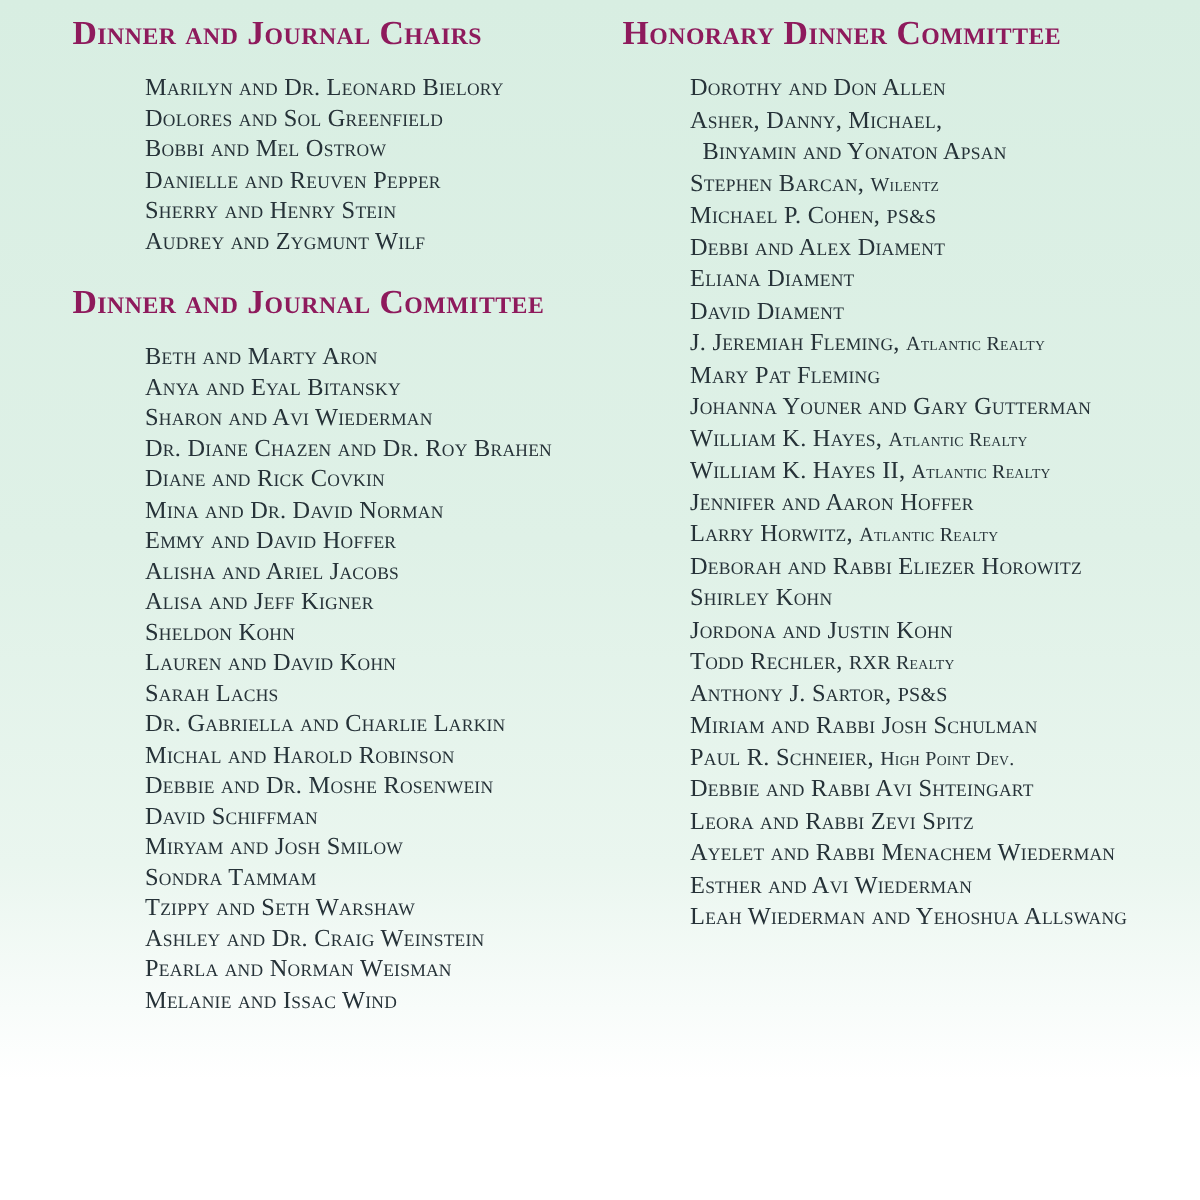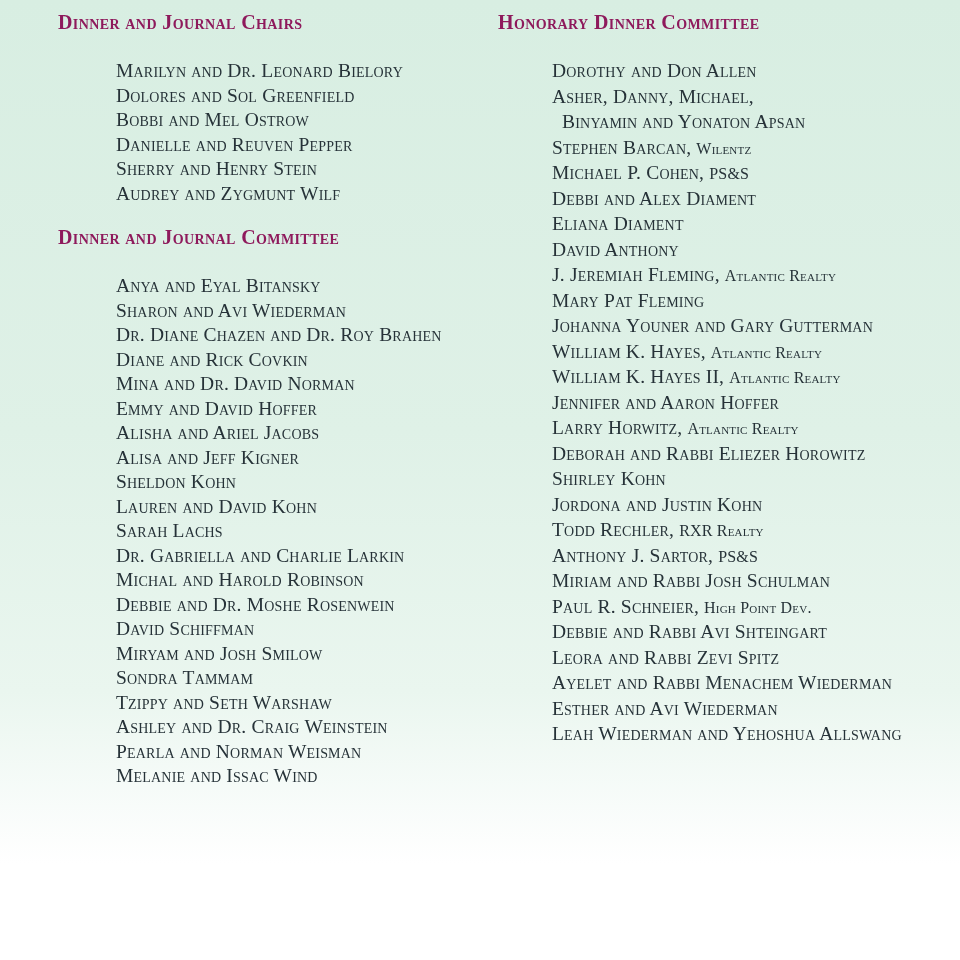--- a/index.html
+++ b/index.html
@@ -29,21 +29,21 @@
   }
   #col-right {
     left: 498px;
     width: 440px;
   }
   .section-title {
     color: #8e1a5c;
     font-family: "Liberation Serif", serif;
     font-variant: small-caps;
     font-weight: bold;
-    font-size: 20px;
+    font-size: 27px;
     letter-spacing: 0.4px;
     white-space: nowrap;
   }
   .name-list {
     list-style: none;
     margin: 16px;
     padding: 0;
   }
   .name-list li {
     color: #263238;
@@ -87,20 +87,21 @@
       <li>Dolores and Sol Greenfield</li>
       <li>Bobbi and Mel Ostrow</li>
       <li>Danielle and Reuven Pepper</li>
       <li>Sherry and Henry Stein</li>
       <li>Audrey and Zygmunt Wilf</li>
     </ul>
 
     <div class="section-title" id="committee-title">Dinner and Journal Committee</div>
 
     <ul class="name-list" id="committee-list">
+      <li>Beth and Marty Aron</li>
       <li>Anya and Eyal Bitansky</li>
       <li>Sharon and Avi Wiederman</li>
       <li>Dr. Diane Chazen and Dr. Roy Brahen</li>
       <li>Diane and Rick Covkin</li>
       <li>Mina and Dr. David Norman</li>
       <li>Emmy and David Hoffer</li>
       <li>Alisha and Ariel Jacobs</li>
       <li>Alisa and Jeff Kigner</li>
       <li>Sheldon Kohn</li>
       <li>Lauren and David Kohn</li>
@@ -124,21 +125,21 @@
     <div class="section-title" id="honorary-title">Honorary Dinner Committee</div>
 
     <ul class="name-list" id="honorary-list">
       <li><span>Dorothy and Don Allen</span> <span class="affil"></span></li>
       <li><span>Asher, Danny, Michael,</span> <span class="affil"></span></li>
       <li class="indent-more"><span>Binyamin and Yonaton Apsan</span> <span class="affil"></span></li>
       <li><span>Stephen Barcan,</span> <span class="affil">Wilentz</span></li>
       <li><span>Michael P. Cohen,</span> <span class="affil">PS&amp;S</span></li>
       <li><span>Debbi and Alex Diament</span> <span class="affil"></span></li>
       <li><span>Eliana Diament</span> <span class="affil"></span></li>
-      <li><span>David Anthony</span> <span class="affil"></span></li>
+      <li><span>David Diament</span> <span class="affil"></span></li>
       <li><span>J. Jeremiah Fleming,</span> <span class="affil">Atlantic Realty</span></li>
       <li><span>Mary Pat Fleming</span> <span class="affil"></span></li>
       <li><span>Johanna Youner and Gary Gutterman</span> <span class="affil"></span></li>
       <li><span>William K. Hayes,</span> <span class="affil">Atlantic Realty</span></li>
       <li><span>William K. Hayes II,</span> <span class="affil">Atlantic Realty</span></li>
       <li><span>Jennifer and Aaron Hoffer</span> <span class="affil"></span></li>
       <li><span>Larry Horwitz,</span> <span class="affil">Atlantic Realty</span></li>
       <li><span>Deborah and Rabbi Eliezer Horowitz</span> <span class="affil"></span></li>
       <li><span>Shirley Kohn</span> <span class="affil"></span></li>
       <li><span>Jordona and Justin Kohn</span> <span class="affil"></span></li>

